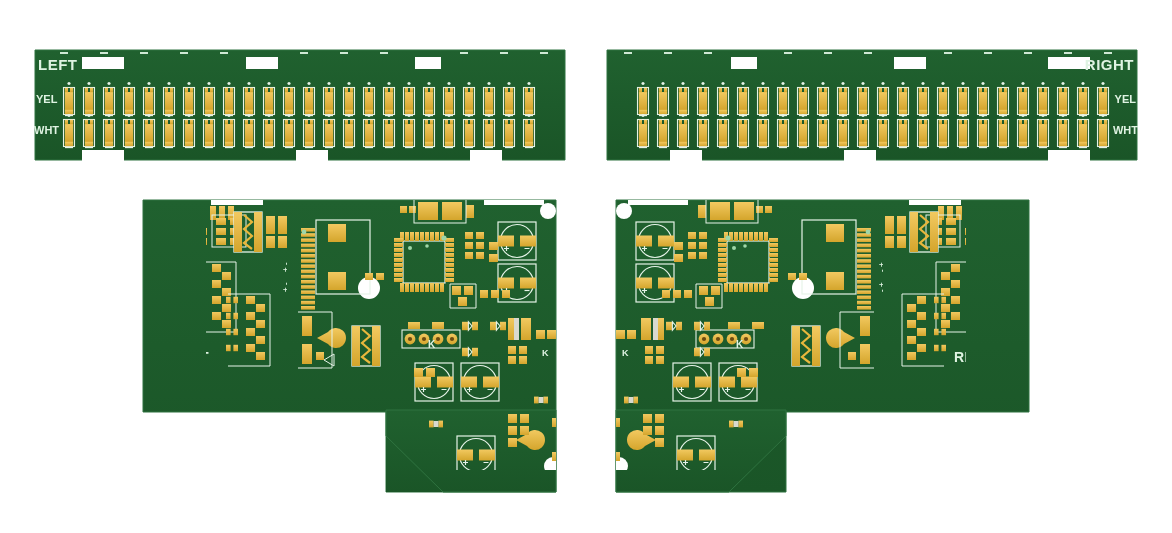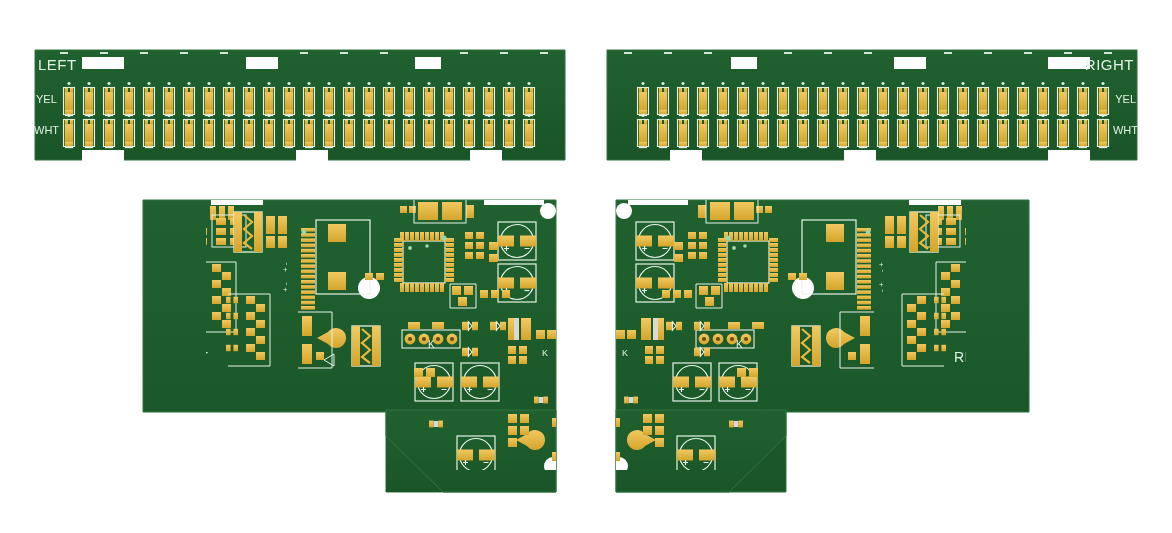--- a/index.html
+++ b/index.html
@@ -1,18 +1,18 @@
 <!DOCTYPE html>
 <html><head>
 <meta charset="utf-8">
 <style>
   html,body{margin:0;padding:0;background:#ffffff;}
   body{width:1172px;height:533px;overflow:hidden;
        font-family:"Liberation Sans",sans-serif;}
-  #stage{position:relative;width:1172px;height:533px;background:#fff;}
+  #stage{position:relative;width:1172px;height:533px;background:#fff;font-weight:bold;}
   svg{display:block;}
   text{font-family:"Liberation Sans",sans-serif;fill:#dff3e2;}
 </style>
 </head>
 <body>
 
 <div id="stage">
 <svg width="1172" height="533" viewBox="0 0 1172 533" xmlns="http://www.w3.org/2000/svg">
   <defs>
     <linearGradient id="gPad" x1="0" y1="0" x2="0" y2="1">

